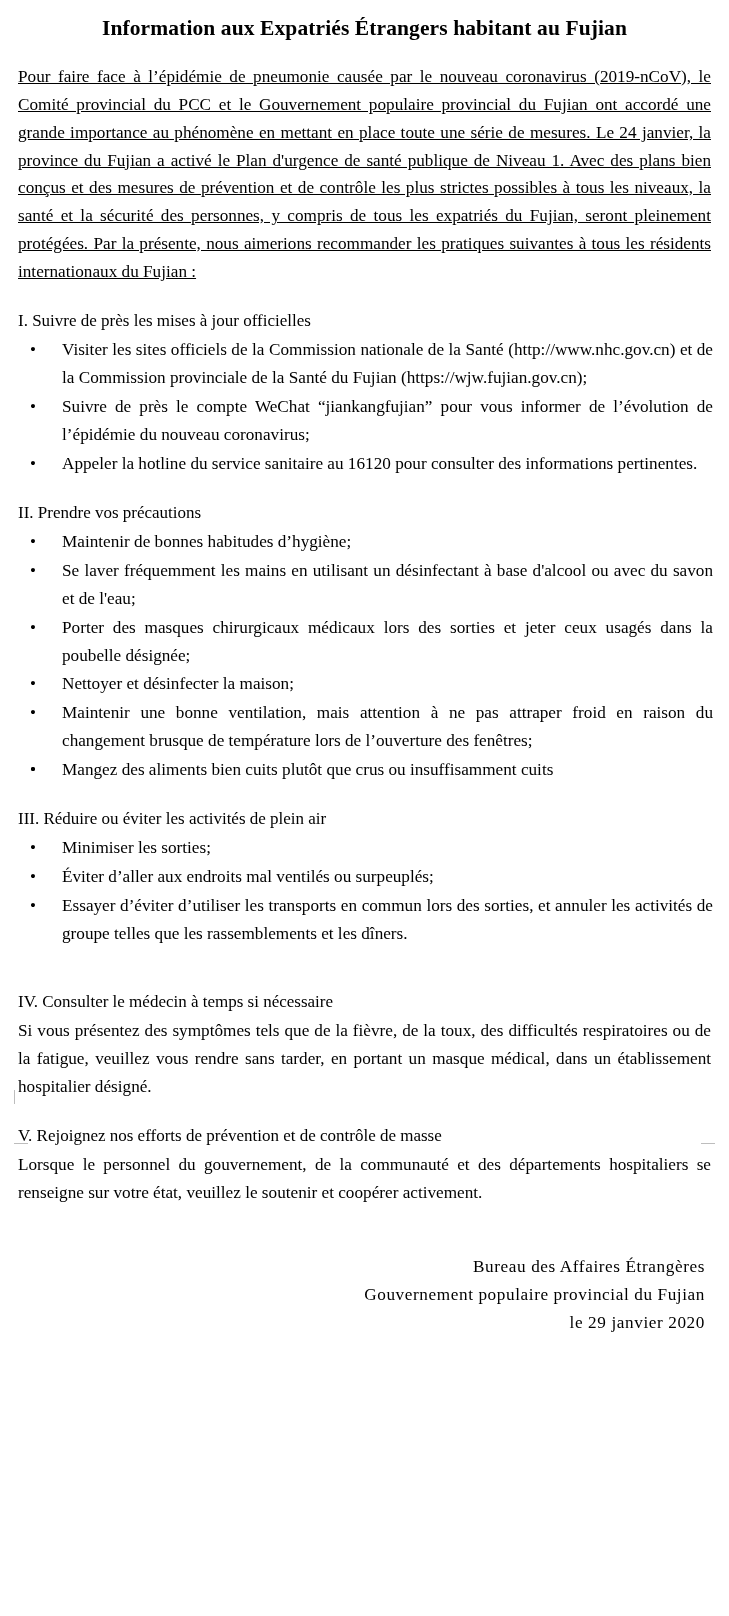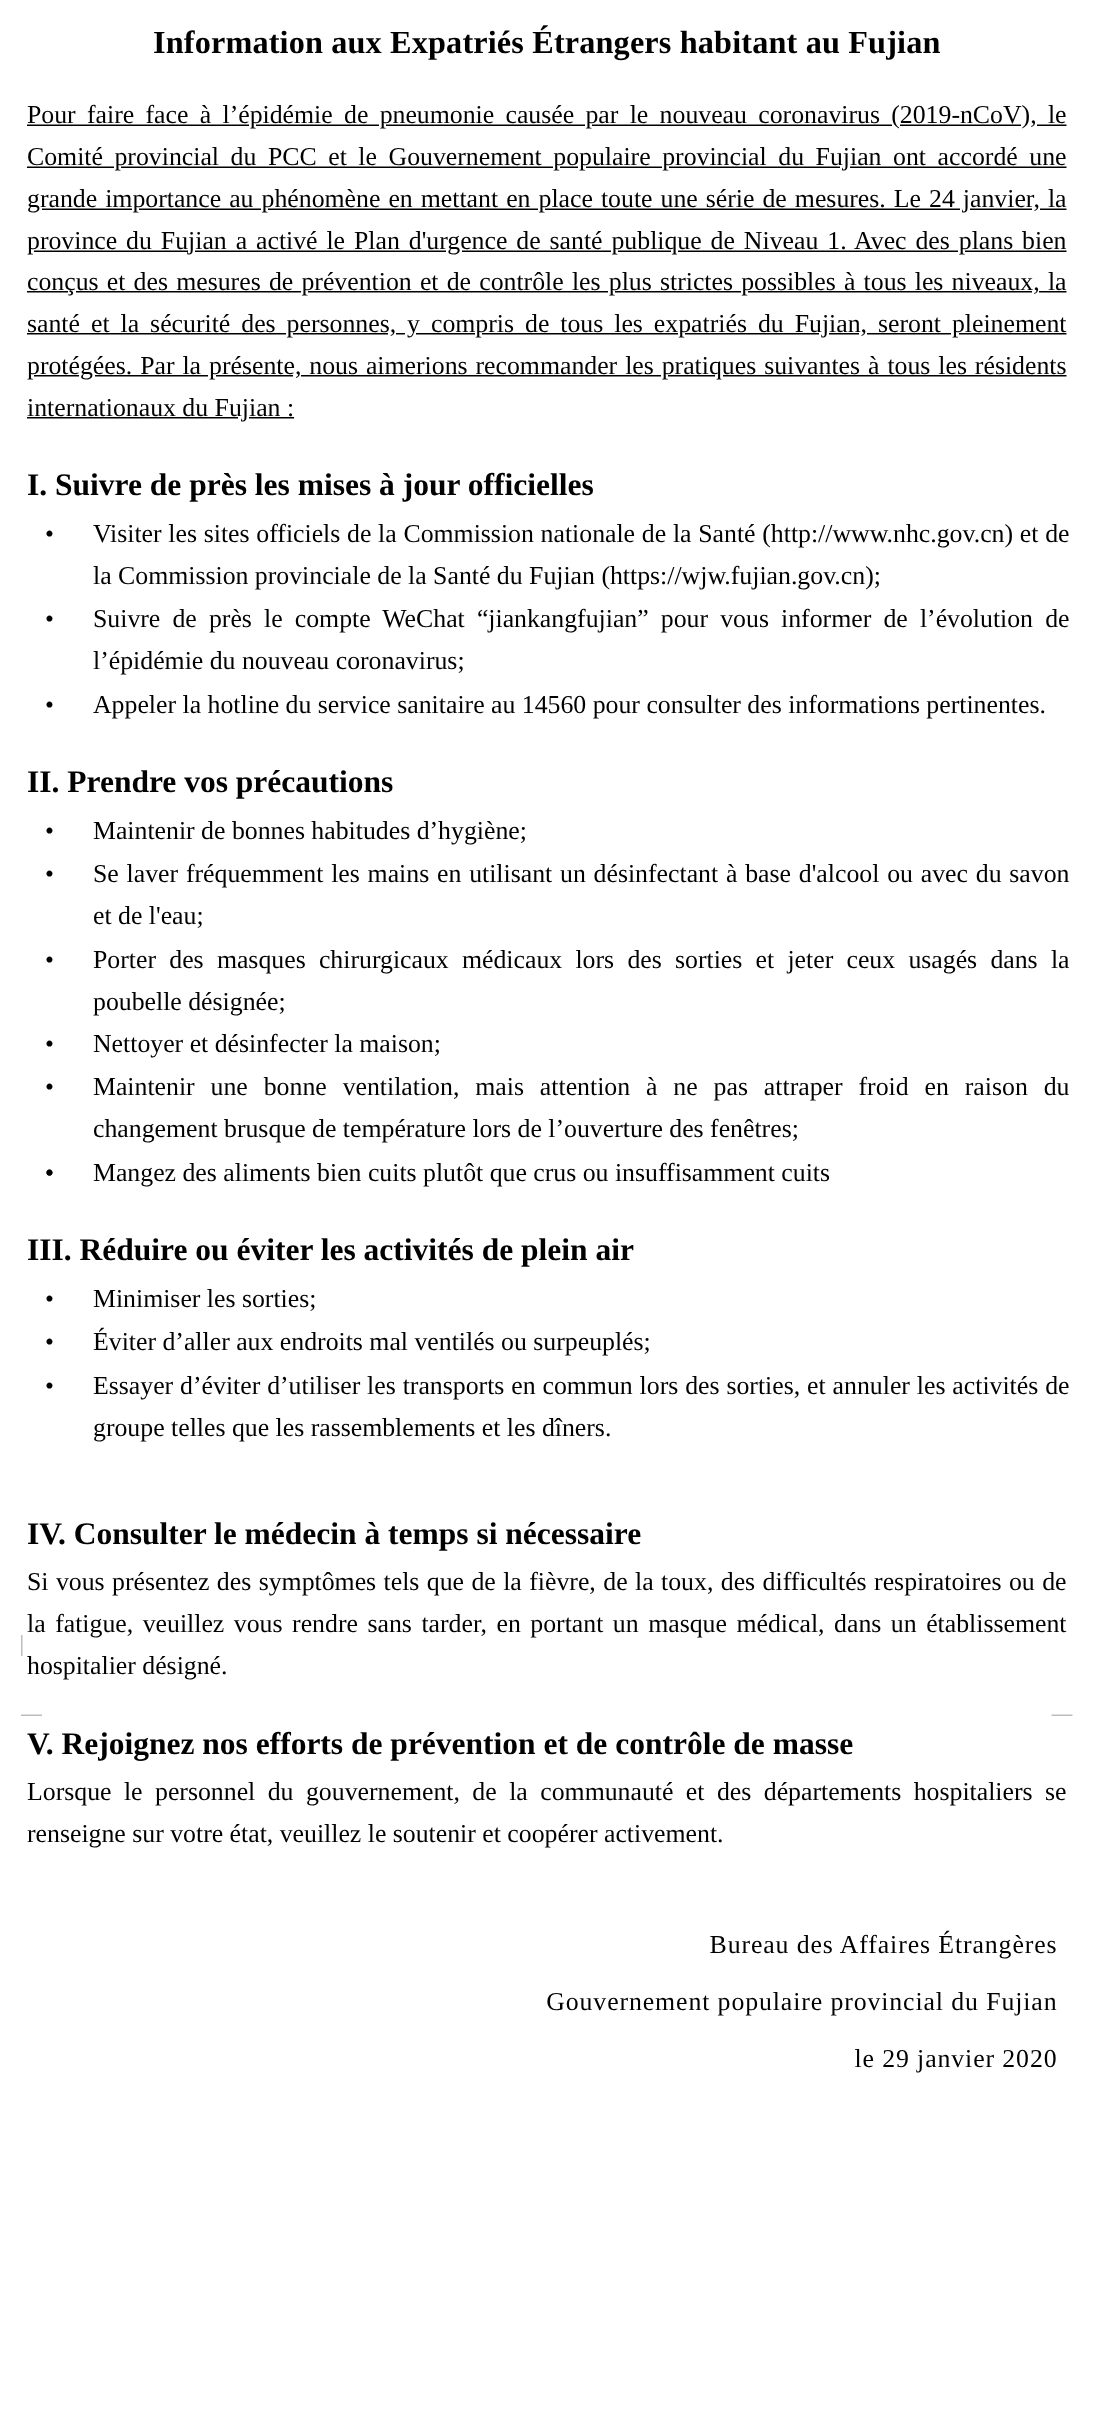--- a/index.html
+++ b/index.html
@@ -33,22 +33,22 @@
     text-align: justify;
     text-justify: inter-word;
     margin: 0 0 6px 0;
     padding: 0 2px;
     text-decoration: underline;
   }
   .section {
     margin-top: 22px;
   }
   .section-heading {
-    font-size: 21px;
-    font-weight: bold;
+    font-size: 17px;
+    font-weight: normal;
     margin: 0 0 3px 2px;
     line-height: 1.5;
   }
   ul.bullets {
     list-style: none;
     margin: 0;
     padding: 0;
   }
   ul.bullets li {
     position: relative;
@@ -75,21 +75,20 @@
   }
   .signature {
     margin-top: 46px;
     text-align: right;
     padding-right: 8px;
   }
   .signature div {
     font-size: 17.2px;
     line-height: 1.62;
     letter-spacing: 0.6px;
-    margin-top: 10px;
   }
   .spacer-md { height: 18px; }
 
   
   .edge-mark {
     position: absolute;
     width: 14px;
     height: 1px;
     background: #bdbdbd;
   }
@@ -117,21 +116,21 @@
       <li>
         <span class="bullet-dot">•</span>
         <span>Visiter les sites officiels de la Commission nationale de la Santé (http://www.nhc.gov.cn) et de la Commission provinciale de la Santé du Fujian (https://wjw.fujian.gov.cn);</span>
       </li>
       <li>
         <span class="bullet-dot">•</span>
         <span>Suivre de près le compte WeChat “jiankangfujian” pour vous informer de l’évolution de l’épidémie du nouveau coronavirus;</span>
       </li>
       <li>
         <span class="bullet-dot">•</span>
-        <span>Appeler la hotline du service sanitaire au 14560 pour consulter des informations pertinentes.</span>
+        <span>Appeler la hotline du service sanitaire au 16120 pour consulter des informations pertinentes.</span>
       </li>
     </ul>
   </div>
 
   <div class="section">
     <div class="section-heading">II. Prendre vos précautions</div>
     <ul class="bullets">
       <li>
         <span class="bullet-dot">•</span>
         <span>Maintenir de bonnes habitudes d’hygiène;</span>

